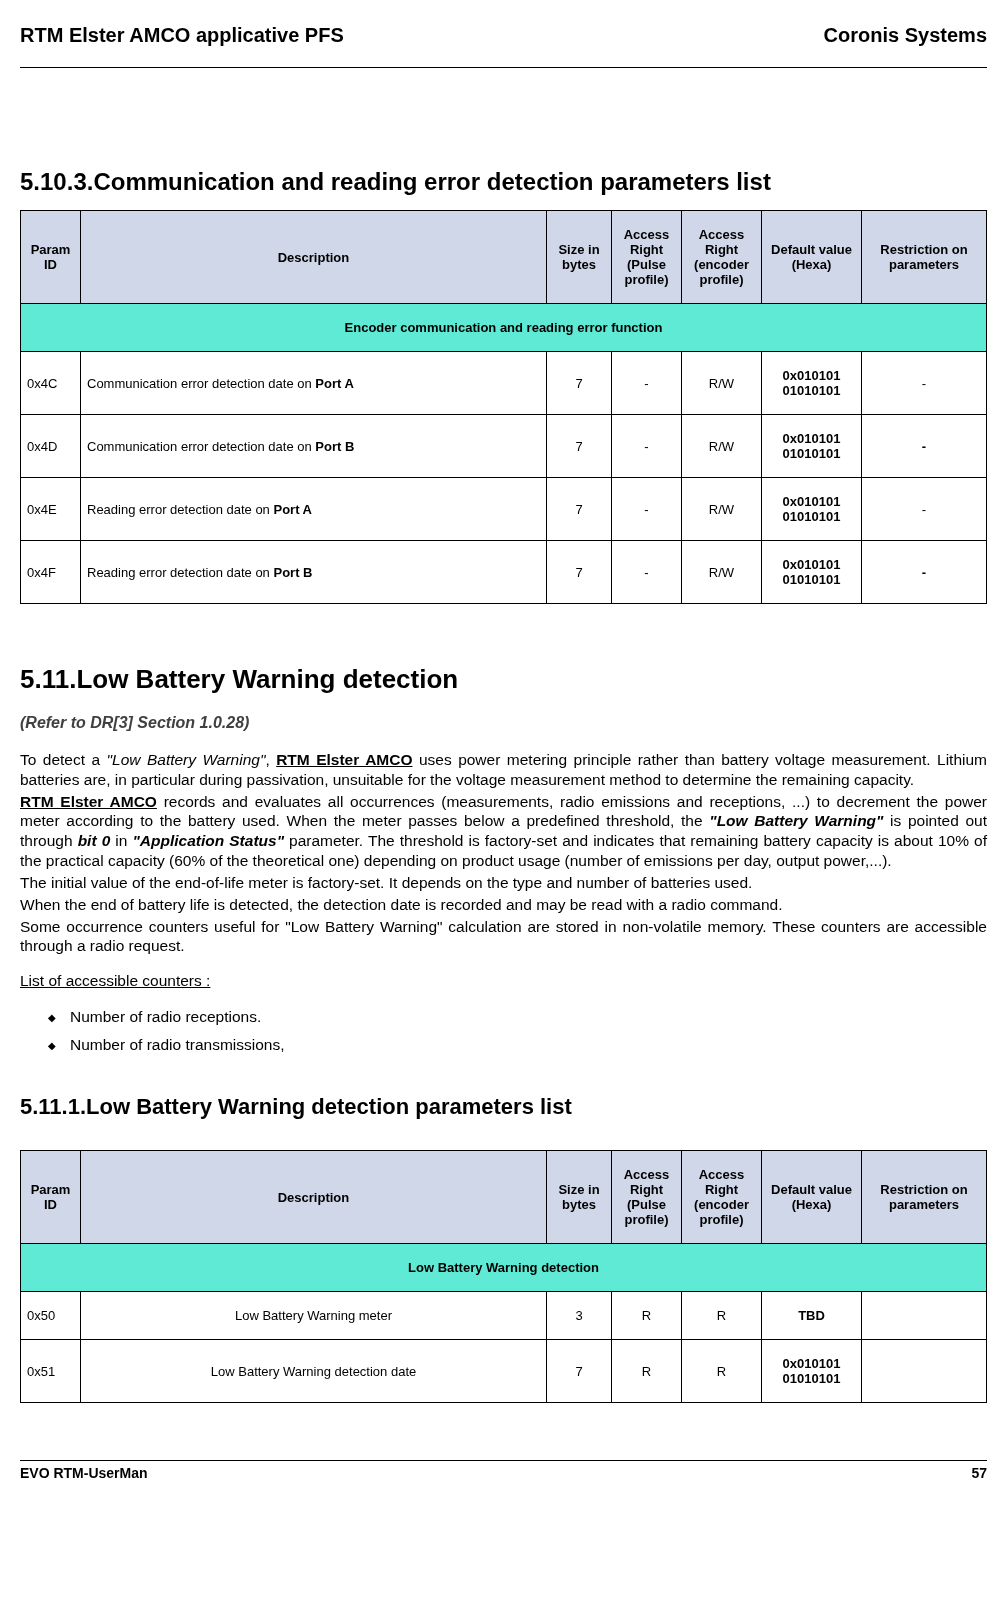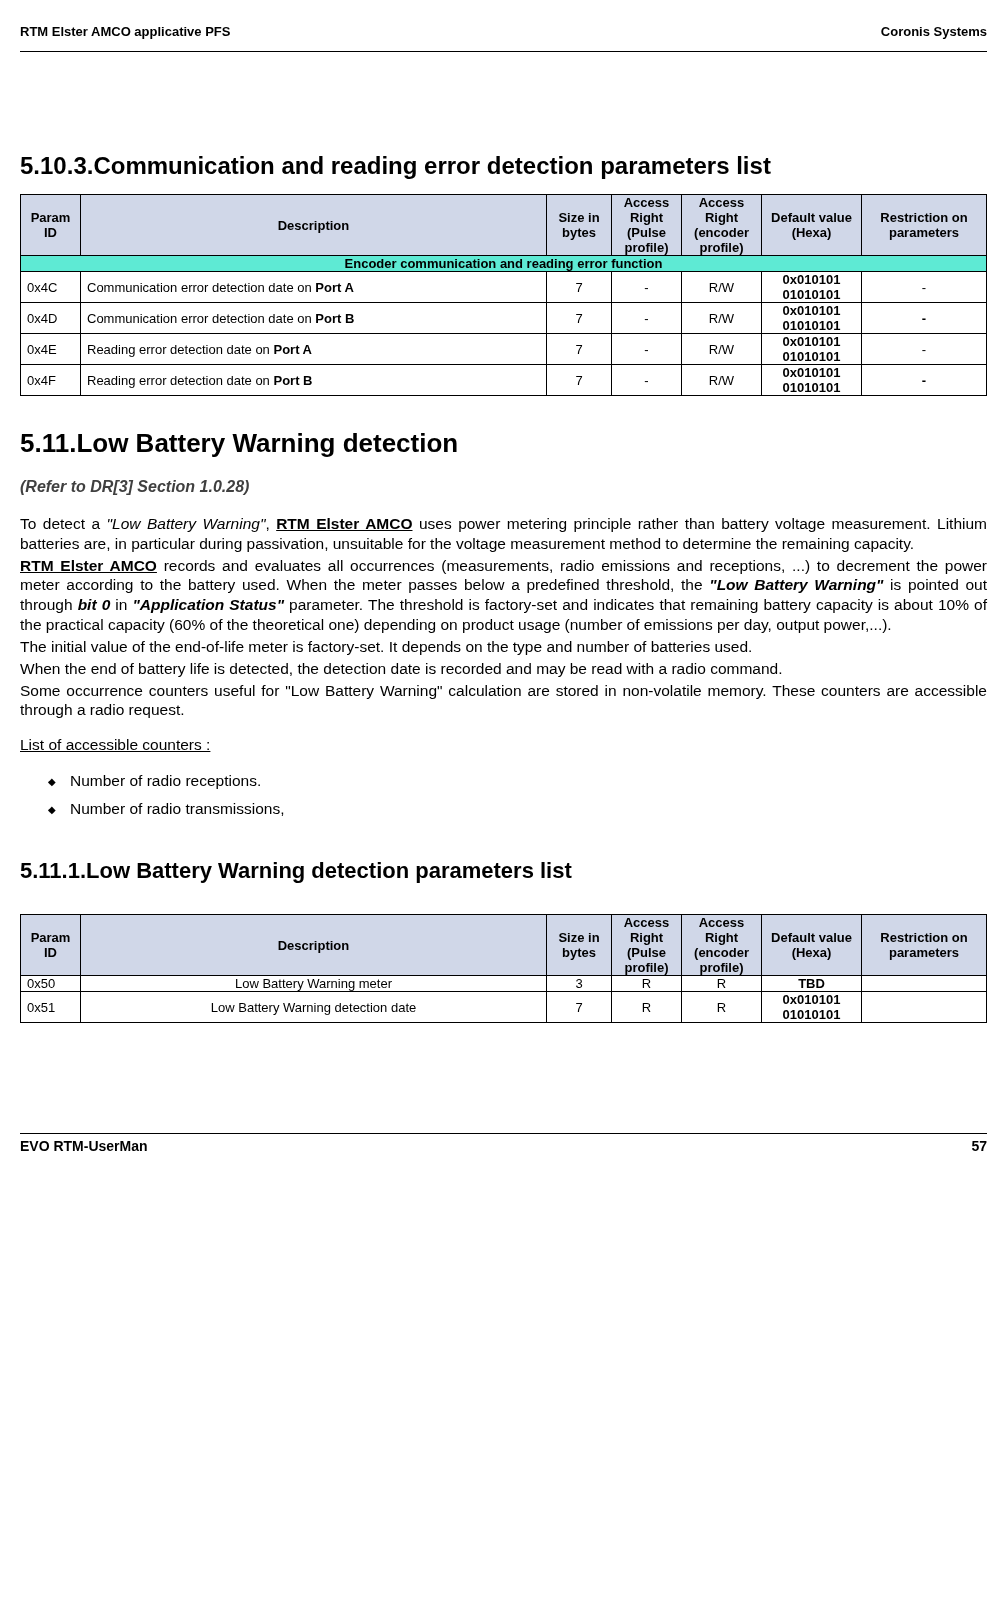--- a/index.html
+++ b/index.html
@@ -6,39 +6,39 @@
     body {
       font-family: Arial, Helvetica, sans-serif;
       background: #fff;
       color: #000;
       padding: 24px 20px 20px 20px;
       width: 1007px;
     }
     .header-top {
       display: flex;
       justify-content: space-between;
-      font-size: 13px;
-      font-weight: bold;
-      margin-bottom: 12px;
+      font-size: 20px;
+      font-weight: bold;
+      margin-bottom: 20px;
     }
     .header-rule {
       border: none;
       border-top: 1.5px solid #000;
       margin-bottom: 100px;
     }
     h2.section-heading {
       font-size: 24px;
       font-weight: bold;
       margin-bottom: 14px;
     }
     h2.section-heading-2 {
       font-size: 26px;
       font-weight: bold;
       margin-bottom: 14px;
-      margin-top: 32px;
+      margin-top: 60px;
     }
     h3.subheading-italic {
       font-size: 16px;
       font-style: italic;
       font-weight: bold;
       color: #404040;
       margin-bottom: 18px;
       margin-top: 19px;
     }
     h3.subheading-3 {
@@ -47,21 +47,21 @@
       margin-top: 40px;
       margin-bottom: 30px;
     }
     table.param-table {
       width: 100%;
       border-collapse: collapse;
       margin-bottom: 12px;
     }
     table.param-table th, table.param-table td {
       border: 1px solid #000;
-      padding: 0 6px;
+      padding: 16px 6px;
       font-size: 13px;
       vertical-align: middle;
     }
     table.param-table th {
       background: #d0d7e8;
       font-weight: bold;
       text-align: center;
     }
     .col-param-id { width: 60px; }
     .col-desc { }
@@ -102,21 +102,21 @@
     }
     ul.diamond-list li::before {
       content: "◆";
       position: absolute;
       left: -22px;
       font-size: 10px;
       top: 4px;
     }
     .footer {
       position: relative;
-      margin-top: 110px;
+      margin-top: 57px;
     }
     .footer-rule {
       border: none;
       border-top: 1.5px solid #000;
       margin-bottom: 4px;
     }
     .footer-row {
       display: flex;
       justify-content: space-between;
       font-size: 14px;
@@ -235,20 +235,23 @@
       <th>Param ID</th>
       <th>Description</th>
       <th>Size in bytes</th>
       <th>Access Right (Pulse profile)</th>
       <th>Access Right (encoder profile)</th>
       <th>Default value (Hexa)</th>
       <th>Restriction on parameters</th>
     </tr>
   </thead>
   <tbody>
+    <tr class="section-title-row">
+      <td colspan="7">Low Battery Warning detection</td>
+    </tr>
     <tr>
       <td>0x50</td>
       <td class="center">Low  Battery Warning meter</td>
       <td class="center">3</td>
       <td class="center">R</td>
       <td class="center">R</td>
       <td class="center"><b>TBD</b></td>
       <td class="center"></td>
     </tr>
     <tr>

